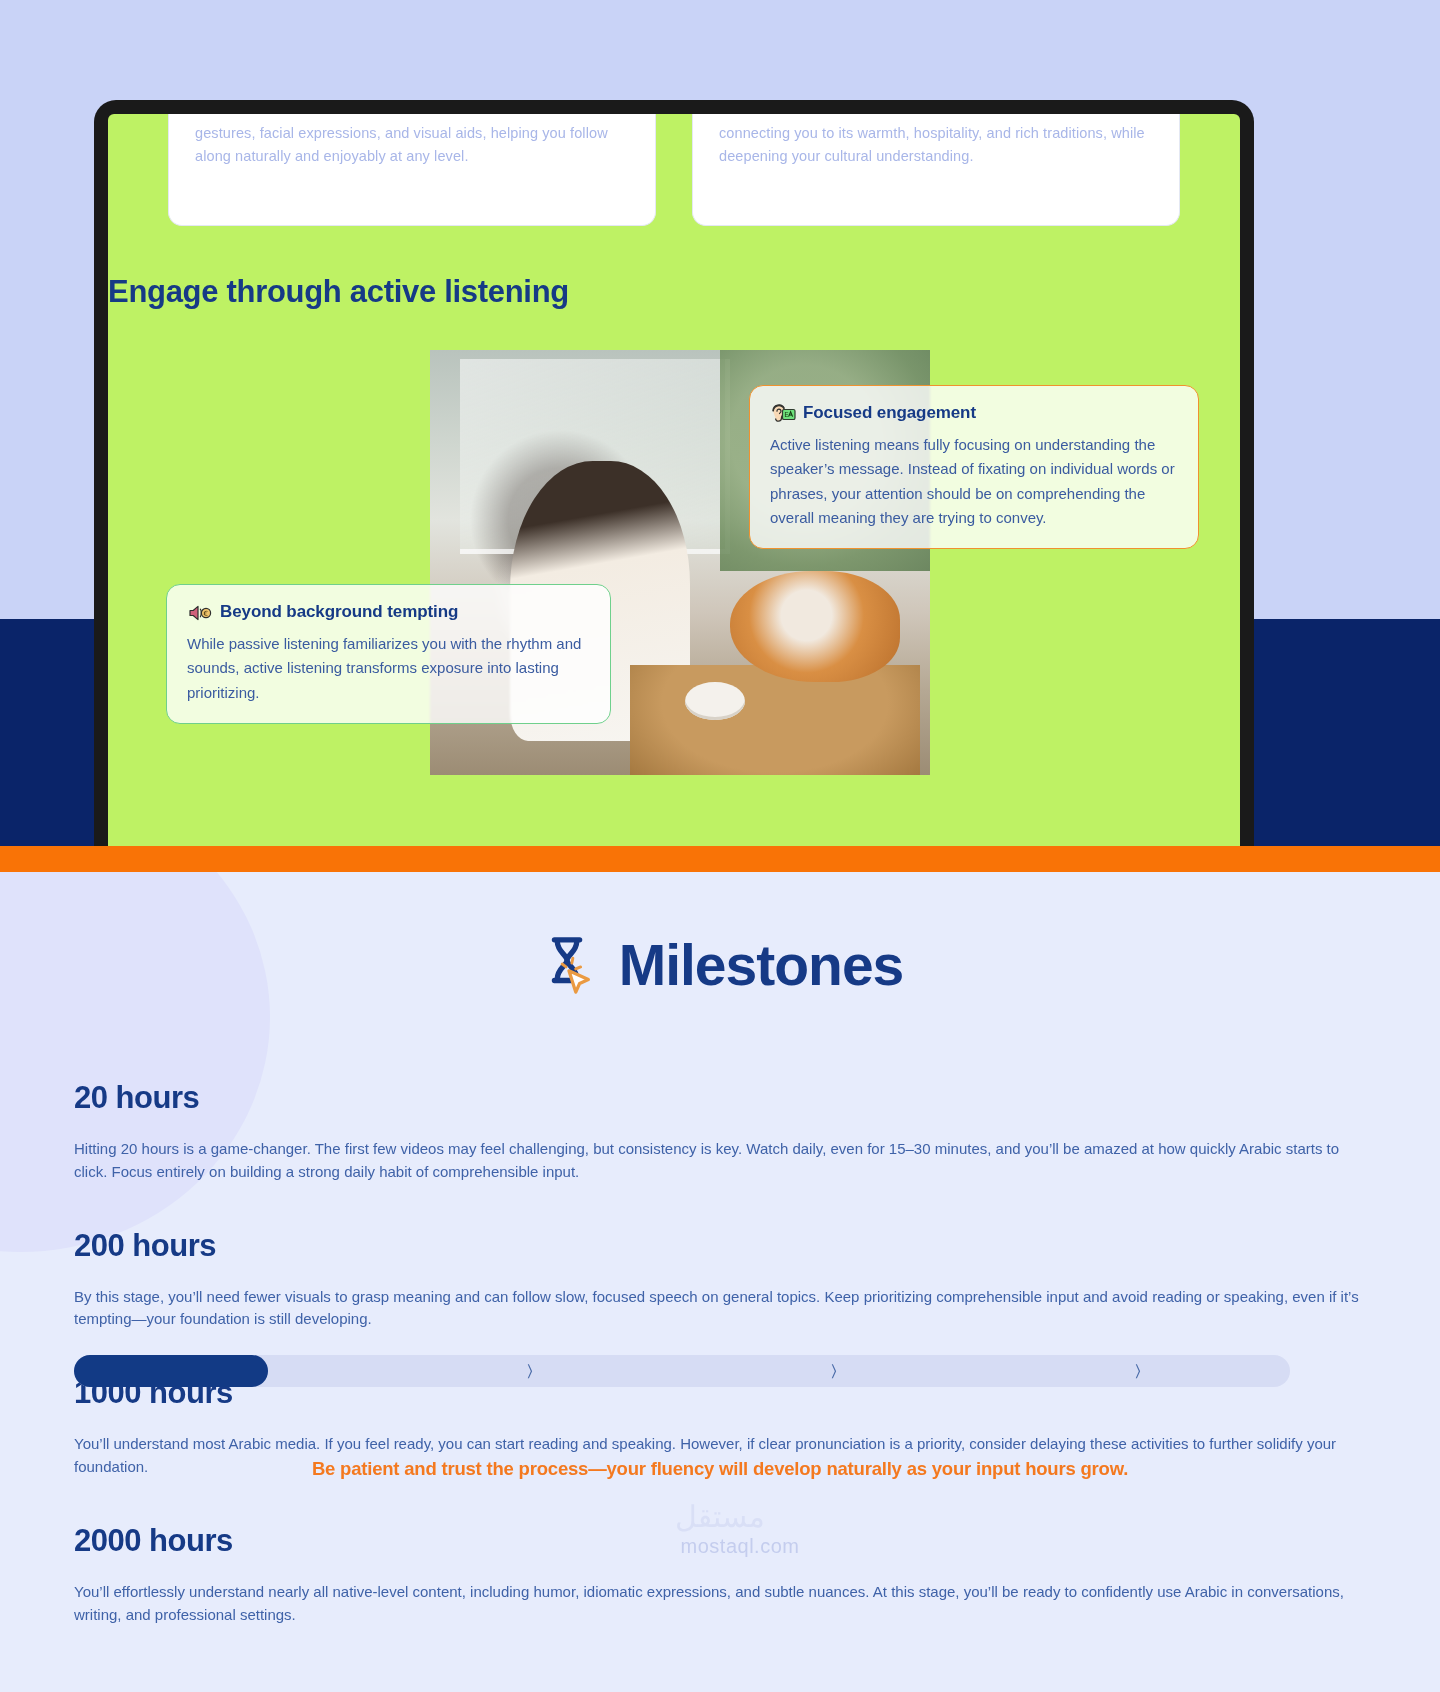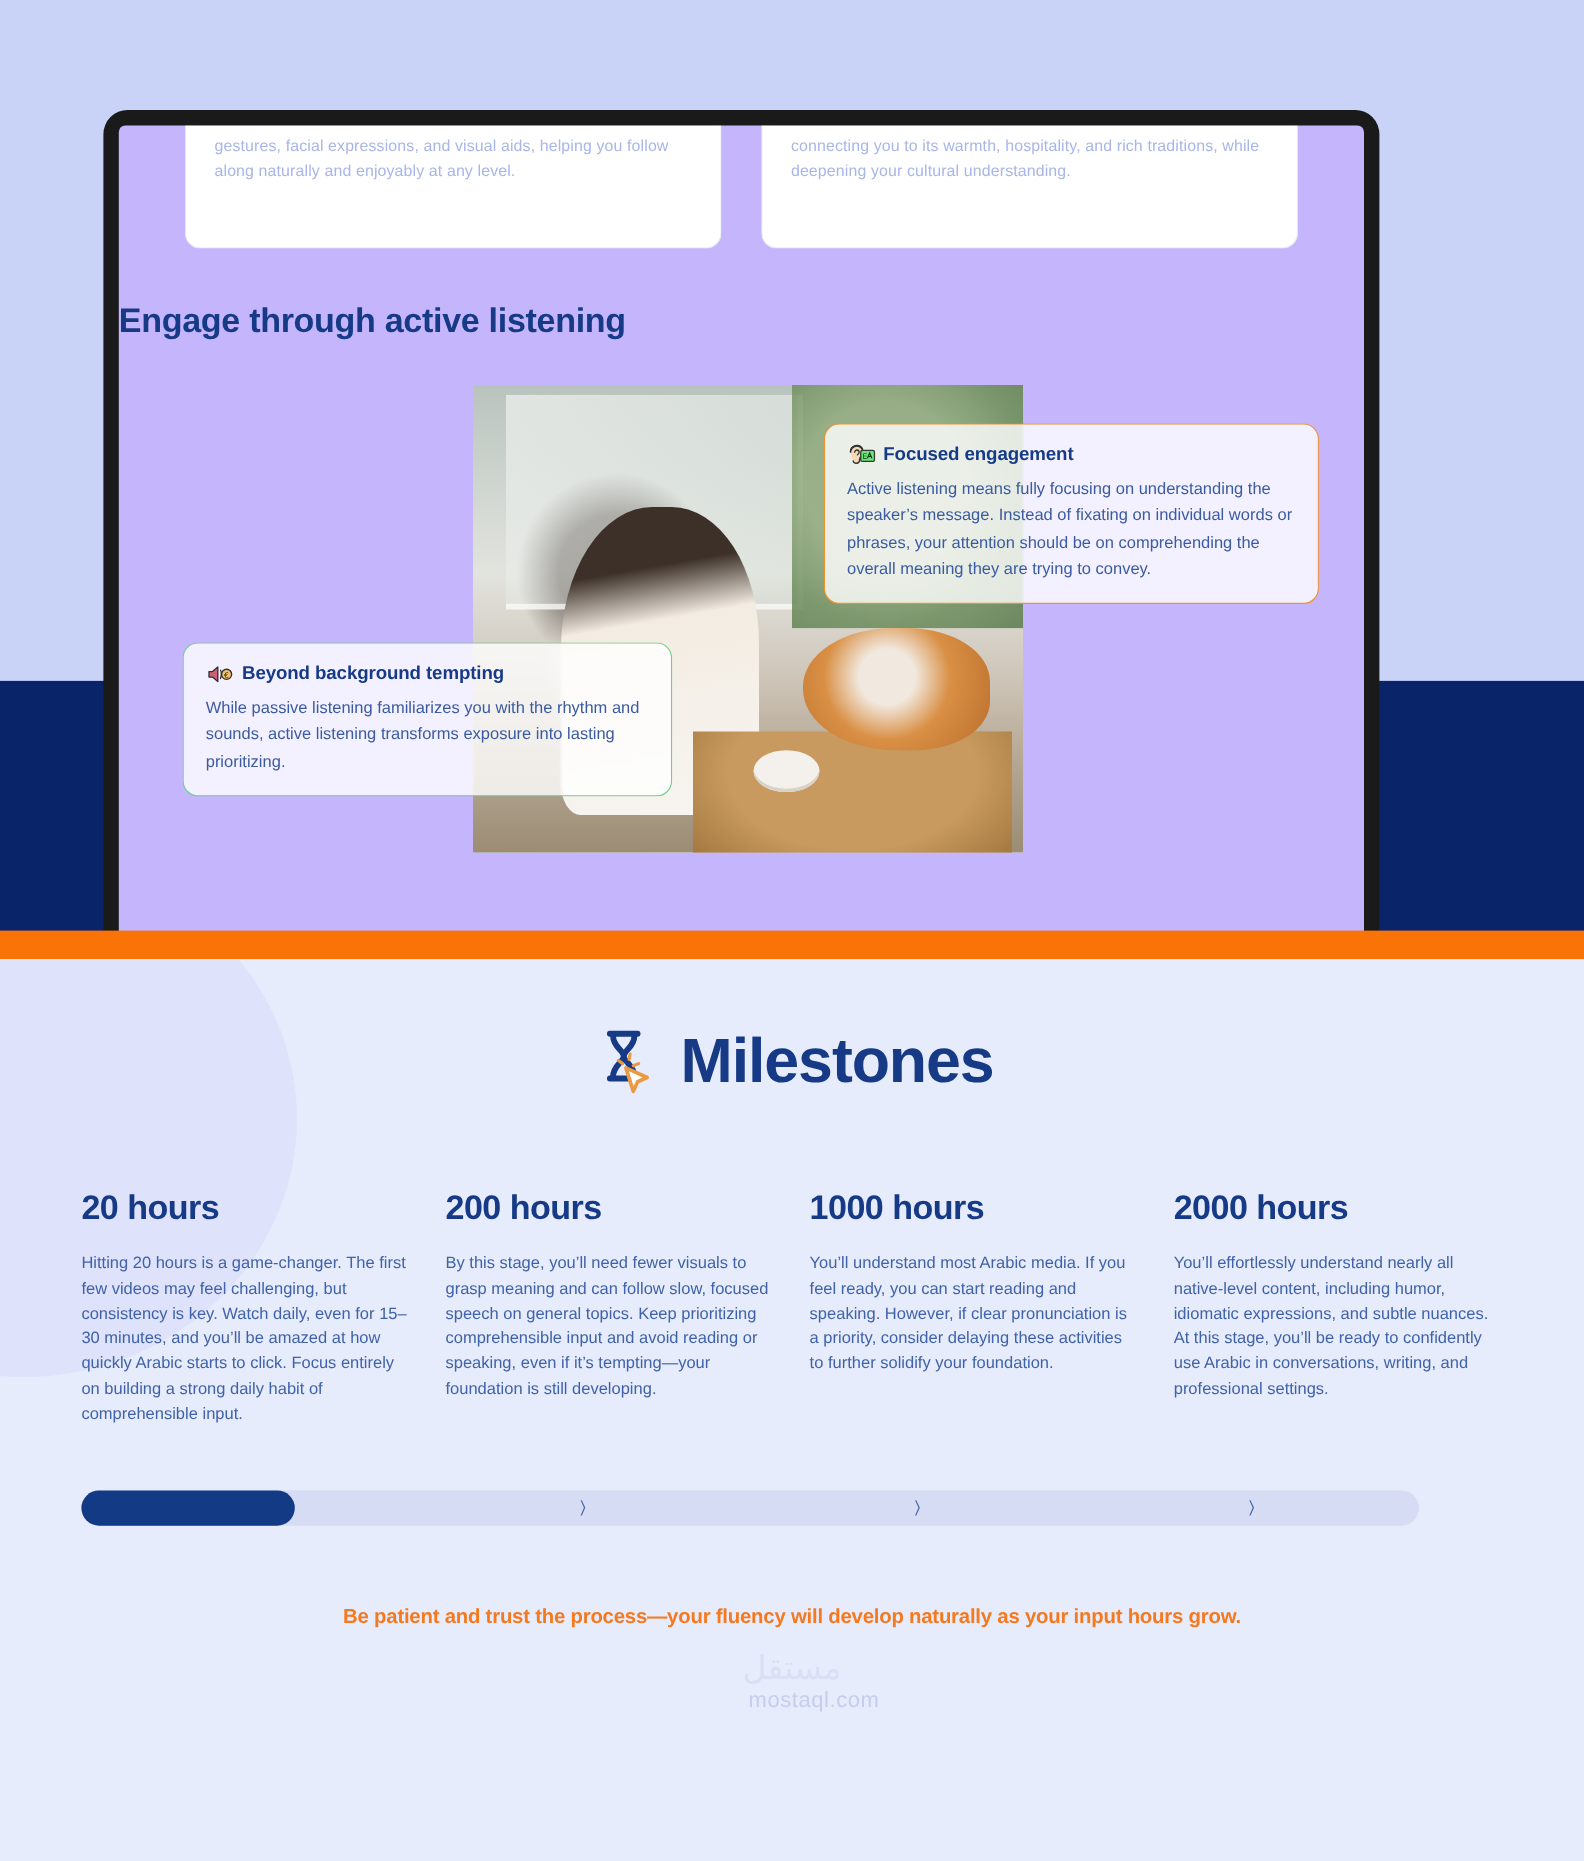--- a/index.html
+++ b/index.html
@@ -27,21 +27,21 @@
   }
 
   .laptop {
     position:absolute; left:94px; top:100px; width:1160px; height:758px;
     background:#1a1a1a;
     border-radius:22px 22px 8px 8px;
     padding:14px 14px 0 14px;
   }
   .laptop-screen {
     width:100%; height:100%;
-    background:#c4b5fd;
+    background:#bef264;
     border-radius:6px;
     overflow:hidden;
     position:relative;
   }
 
   
   .cards-row {
     position:absolute; left:0; top:0; width:100%; height:112px;
     display:flex; gap:36px; padding:0 60px;
   }
@@ -148,21 +148,21 @@
   .miles-head {
     position:absolute; left:0; top:60px; width:100%;
     display:flex; align-items:flex-start; justify-content:center; gap:20px;
   }
   .miles-head .txt {
     font-size:57px; font-weight:bold; color:#163a86; letter-spacing:-1px;
   }
 
   .cols {
     position:absolute; left:74px; top:208px; width:1292px;
-    display:flex; gap:32px;
+    display:flex; gap:44px;flex-direction:column;
   }
   .col { flex:1; }
   .col h3 {
     font-size:31px; font-weight:bold; color:#163a86;
     letter-spacing:-.5px; margin-bottom:22px;
   }
   .col p {
     font-size:15px; line-height:1.52; color:#3f62a8;
   }
 

